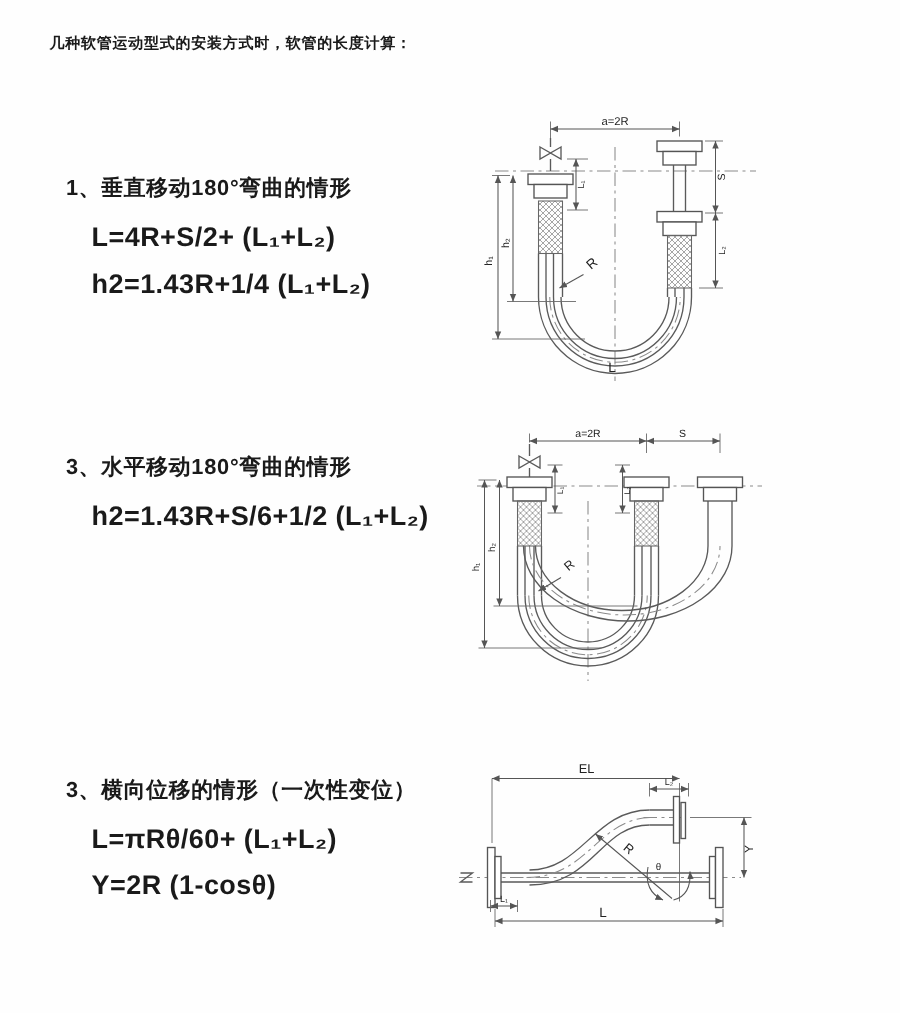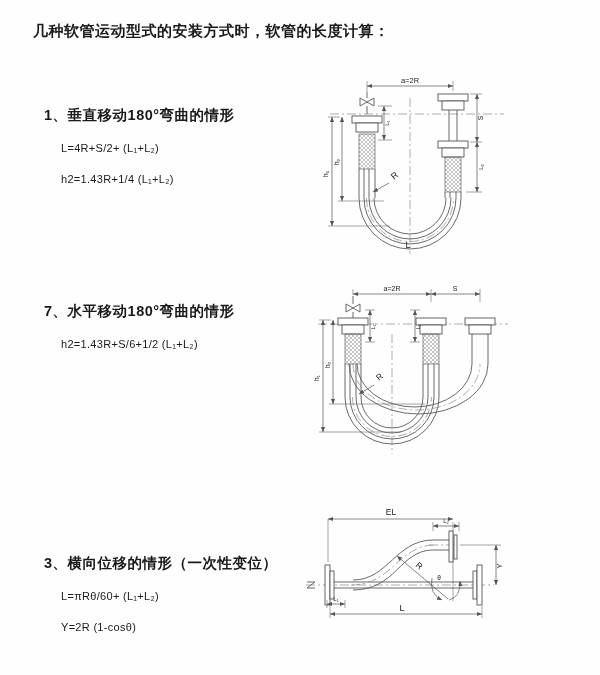--- a/index.html
+++ b/index.html
@@ -1,38 +1,38 @@
 <!DOCTYPE html>
 <html><head>
 <meta charset="utf-8">
 <style>
   html,body{margin:0;padding:0;}
   body{width:600px;height:675px;background:#ffffff;position:relative;overflow:hidden;
        font-family:"Liberation Sans","DejaVu Sans",sans-serif;color:#1a1a1a;}
   .page{position:absolute;inset:0;background:#fefefe;}
-  .doc-title{position:absolute;left:33px;top:22px;font-size:15px;font-weight:bold;letter-spacing:.5px;white-space:nowrap;}
+  .doc-title{position:absolute;left:33px;top:22px;font-size:10px;font-weight:bold;letter-spacing:.5px;white-space:nowrap;}
   .section-text{position:absolute;white-space:nowrap;}
   .sec-heading{font-size:14.5px;font-weight:bold;margin:0 0 8px 0;letter-spacing:.5px;}
-  .formula{font-size:11px;margin-left:17px;line-height:31px;letter-spacing:.3px;}
+  .formula{font-size:18px;margin-left:17px;line-height:31px;letter-spacing:.3px;font-weight:bold;}
   svg{position:absolute;overflow:visible;}
   svg text{font-family:"Liberation Sans","DejaVu Sans",sans-serif;fill:#222;}
   .dline{stroke:#5a5a5a;stroke-width:.9;fill:none;}
   .cline{stroke:#8a8a8a;stroke-width:.7;fill:none;stroke-dasharray:9 3 2 3;}
   .dim{stroke:#555;stroke-width:.7;fill:none;}
   .ext{stroke:#6a6a6a;stroke-width:.6;fill:none;}
   .fit{fill:#ffffff;stroke:#555;stroke-width:.9;}
 </style>
 </head>
 <body>
 
 <div class="page">
 
   <div class="doc-title">几种软管运动型式的安装方式时，软管的长度计算：</div>
 
-  <div class="section-text" style="left:44px;top:106px;">
+  <div class="section-text" style="left:44px;top:116px;">
     <div class="sec-heading">1、垂直移动180°弯曲的情形</div>
     <div class="formula">L=4R+S/2+ (L₁+L₂)</div>
     <div class="formula">h2=1.43R+1/4 (L₁+L₂)</div>
   </div>
 
   <svg style="left:308px;top:72px;" width="290" height="190" viewBox="0 0 290 190">
     <defs>
       <marker id="ar1" viewBox="0 0 10 10" refX="9" refY="5" markerWidth="8" markerHeight="8" orient="auto-start-reverse">
         <path d="M0,1.2 L9,5 L0,8.8 Z" fill="#555"></path>
       </marker>
@@ -114,21 +114,21 @@
 
     <g>
       <text x="86" y="108" font-size="9" transform="rotate(-40 86 108)">R</text>
       <line class="dim" x1="81" y1="111" x2="65" y2="120" marker-end="url(#ar1)"></line>
     </g>
 
     <text x="100" y="176" font-size="9" text-anchor="middle">L</text>
   </svg>
 
   <div class="section-text" style="left:44px;top:302px;">
-    <div class="sec-heading">7、水平移动180°弯曲的情形</div>
+    <div class="sec-heading">3、水平移动180°弯曲的情形</div>
     <div class="formula">h2=1.43R+S/6+1/2 (L₁+L₂)</div>
   </div>
 
   <svg style="left:303px;top:282px;" width="297" height="175" viewBox="0 0 297 175">
     <defs>
       <marker id="ar2" viewBox="0 0 10 10" refX="9" refY="5" markerWidth="8" markerHeight="8" orient="auto-start-reverse">
         <path d="M0,1.2 L9,5 L0,8.8 Z" fill="#555"></path>
       </marker>
       <pattern id="ht2" width="4" height="4" patternUnits="userSpaceOnUse">
         <path d="M0,4 L4,0 M0,0 L4,4" stroke="#888" stroke-width="0.5"></path>
@@ -208,21 +208,21 @@
       <line class="dim" x1="112" y1="28" x2="112" y2="60" marker-start="url(#ar2)" marker-end="url(#ar2)"></line>
       <text x="117" y="45" font-size="5.5" text-anchor="middle" transform="rotate(-90 117 45)">L₂</text>
     </g>
 
     <g>
       <text x="76" y="99" font-size="8.5" transform="rotate(-40 76 99)">R</text>
       <line class="dim" x1="71" y1="103" x2="56" y2="112" marker-end="url(#ar2)"></line>
     </g>
   </svg>
 
-  <div class="section-text" style="left:44px;top:517px;margin-top:37px;">
+  <div class="section-text" style="left:44px;top:517px;">
     <div class="sec-heading">3、横向位移的情形（一次性变位）</div>
     <div class="formula">L=πRθ/60+ (L₁+L₂)</div>
     <div class="formula">Y=2R (1-cosθ)</div>
   </div>
 
   <svg style="left:296px;top:502px;" width="304" height="152" viewBox="0 0 304 152">
     <defs>
       <marker id="ar3" viewBox="0 0 10 10" refX="9" refY="5" markerWidth="8" markerHeight="8" orient="auto-start-reverse">
         <path d="M0,1.2 L9,5 L0,8.8 Z" fill="#555"></path>
       </marker>

